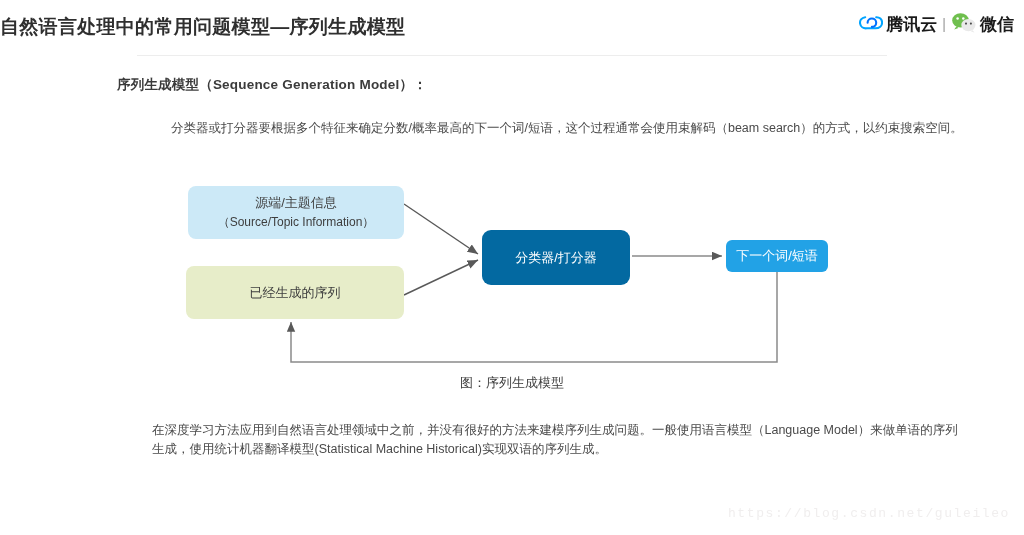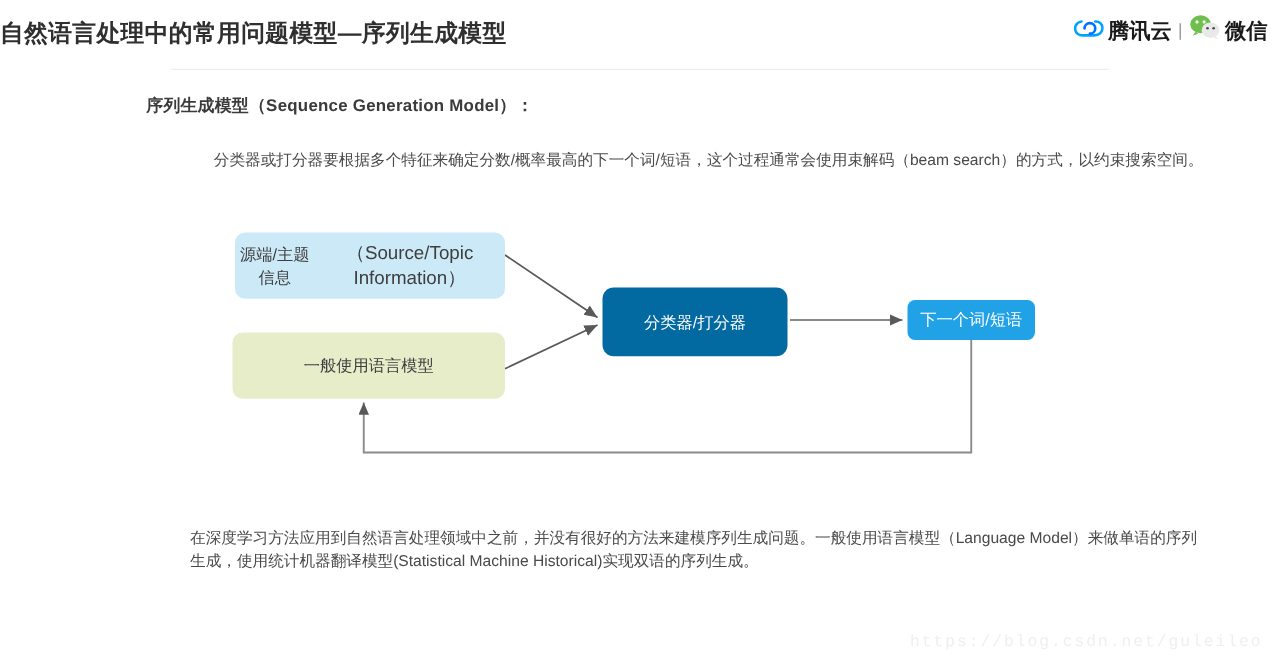--- a/index.html
+++ b/index.html
@@ -98,32 +98,32 @@
   }
   .diagram-svg {
     position: absolute;
     left: 0; top: 0;
   }
 
   .node {
     position: absolute;
     box-sizing: border-box;
     display: flex;
-    flex-direction: row;
+    flex-direction: column;
     align-items: center;
     justify-content: center;
     text-align: center;
     pointer-events: auto;
   }
   .node .line-cn {
     font-size: 13px;
     line-height: 18px;
   }
   .node .line-en {
-    font-size: 15px;
+    font-size: 12px;
     line-height: 20px;
   }
 
   .node-source {
     left: 188px; top: 186px;
     width: 216px; height: 53px;
     background: #cce9f7;
     border-radius: 8px;
     color: #3e3e3e;
   }
@@ -239,28 +239,29 @@
 
     <path d="M777,272 L777,362 L291,362 L291,322" fill="none" stroke="#8a8a8a" stroke-width="1.5" marker-end="url(#arrow-sm)"></path>
   </svg>
 
   <div class="node node-source">
     <div class="line-cn">源端/主题信息</div>
     <div class="line-en">（Source/Topic Information）</div>
   </div>
 
   <div class="node node-history">
-    <div class="line-cn">一般使用语言模型</div>
+    <div class="line-cn">已经生成的序列</div>
   </div>
 
   <div class="node node-classifier">
     <div class="line-cn">分类器/打分器</div>
   </div>
 
   <div class="node node-next">
     <div class="line-cn">下一个词/短语</div>
   </div>
 
+  <div class="figure-caption">图：序列生成模型</div>
 </div>
 
 <div class="bottom-para">在深度学习方法应用到自然语言处理领域中之前，并没有很好的方法来建模序列生成问题。一般使用语言模型（Language Model）来做单语的序列生成，使用统计机器翻译模型(Statistical Machine Historical)实现双语的序列生成。</div>
 
 <div class="watermark">https://blog.csdn.net/guleileo</div>
 
 </body></html>

